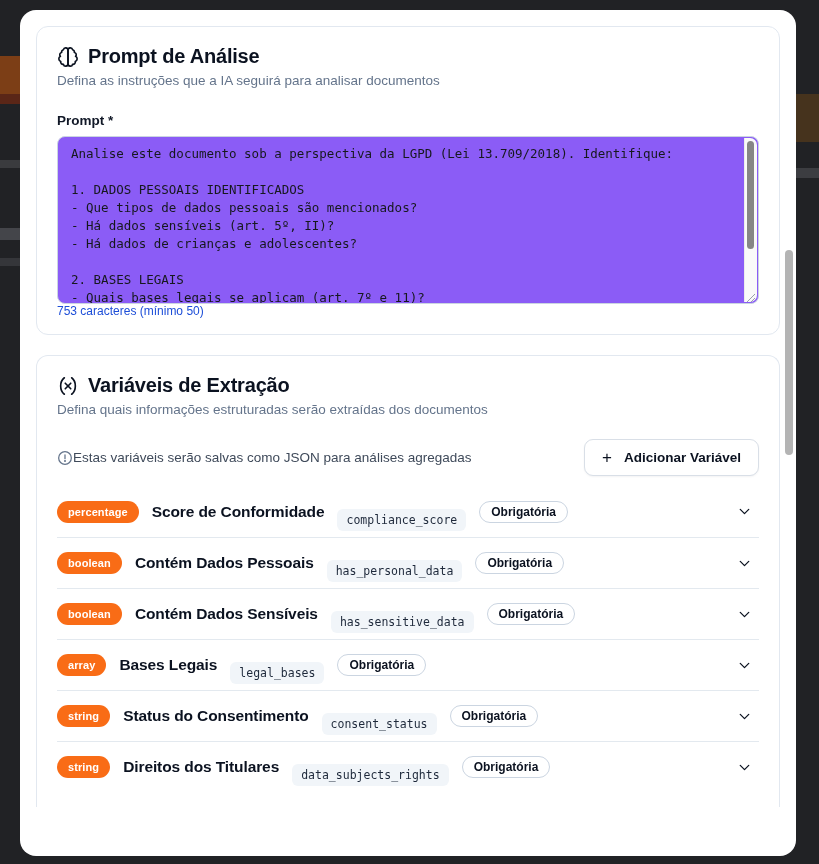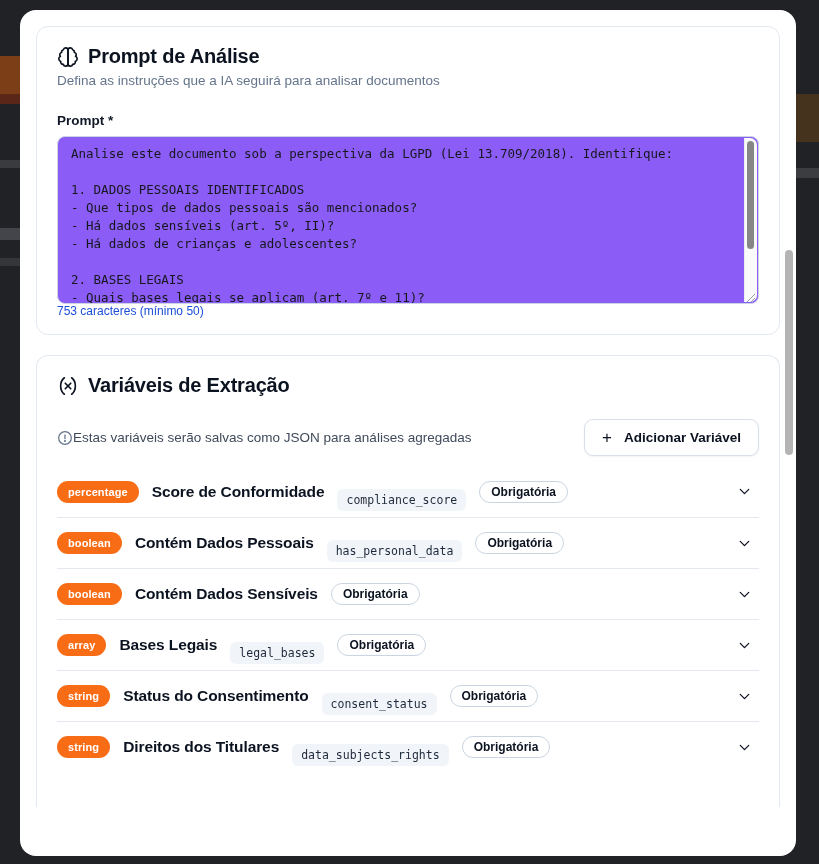--- a/index.html
+++ b/index.html
@@ -232,20 +232,21 @@
       <span class="hdr-icon">
         <svg viewBox="0 0 24 24" fill="none" stroke="currentColor" stroke-width="1.8" stroke-linecap="round" stroke-linejoin="round">
           <path d="M8 21s-4-3-4-9 4-9 4-9"></path>
           <path d="M16 3s4 3 4 9-4 9-4 9"></path>
           <line x1="15" y1="9" x2="9" y2="15"></line>
           <line x1="9" y1="9" x2="15" y2="15"></line>
         </svg>
       </span>
       <h2 class="card-title">Variáveis de Extração</h2>
     </div>
+    <div class="card-subtitle">Defina quais informações estruturadas serão extraídas dos documentos</div>
 
     <div class="info-row">
       <div class="info-left">
         <span class="info-icon">
           <svg viewBox="0 0 24 24" fill="none" stroke="currentColor" stroke-width="1.9" stroke-linecap="round">
             <circle cx="12" cy="12" r="9.5"></circle>
             <line x1="12" y1="7.5" x2="12" y2="13"></line>
             <circle cx="12" cy="16.5" r="0.6" fill="currentColor"></circle>
           </svg>
         </span>
@@ -280,20 +281,21 @@
         <span class="chevron">
           <svg viewBox="0 0 24 24" fill="none" stroke="currentColor" stroke-width="1.8" stroke-linecap="round" stroke-linejoin="round">
             <path d="M6 9l6 6 6-6"></path>
           </svg>
         </span>
       </div>
 
       <div class="var-row">
         <span class="type-badge">boolean</span>
         <span class="var-name">Contém Dados Sensíveis</span>
+        <span class="var-key">has_sensitive_data</span>
         <span class="req-pill">Obrigatória</span>
         <span class="row-spacer"></span>
         <span class="chevron">
           <svg viewBox="0 0 24 24" fill="none" stroke="currentColor" stroke-width="1.8" stroke-linecap="round" stroke-linejoin="round">
             <path d="M6 9l6 6 6-6"></path>
           </svg>
         </span>
       </div>
 
       <div class="var-row">

